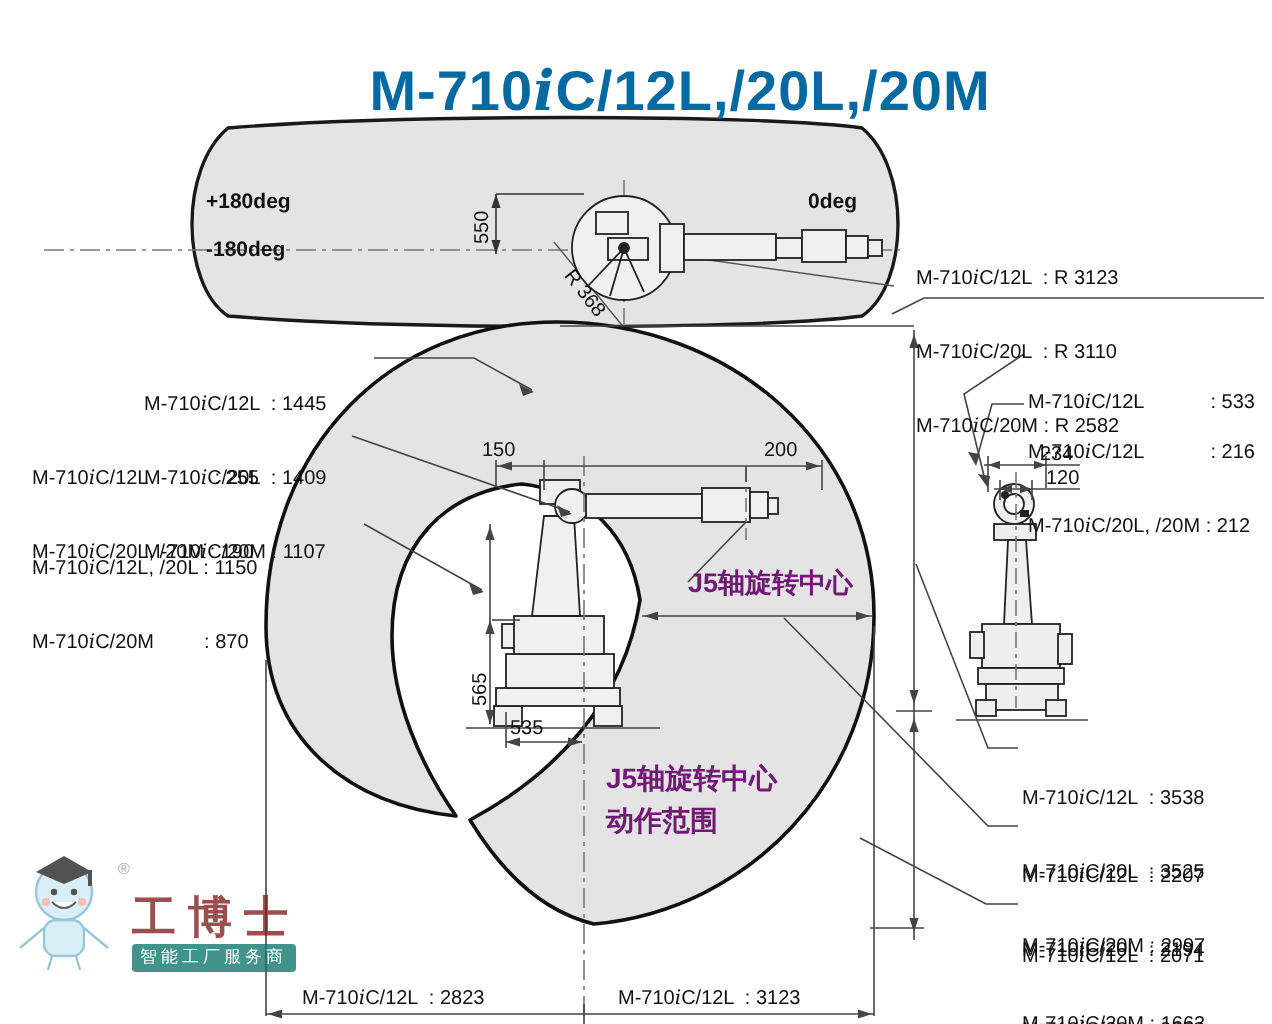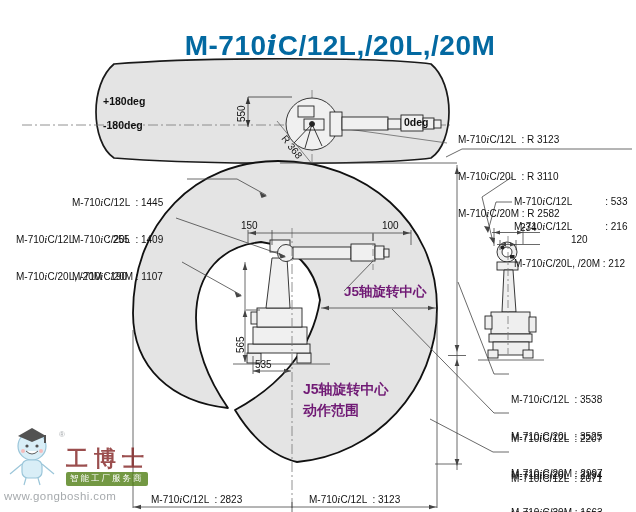--- a/index.html
+++ b/index.html
@@ -14,21 +14,21 @@
   .deg{position:absolute;font:bold 10.5px "Liberation Sans",sans-serif;color:#111;}
   .dimtxt{position:absolute;font:10px "Liberation Sans",sans-serif;color:#111;white-space:pre;}
   .rot90{transform:rotate(-90deg);transform-origin:left top;}
   .rotR368{transform:rotate(52deg);transform-origin:left top;}
   .cn{position:absolute;font-weight:bold;color:#701a75;white-space:pre;}
   
   .wm{position:absolute;left:2px;top:424px;width:150px;height:86px;opacity:.78;}
   .wm .reg{position:absolute;left:57px;top:6px;font-size:8px;color:#8d9296;}
   .wm .name{position:absolute;left:64px;top:20px;font-size:22px;font-weight:bold;
             color:#7f1d1d;font-family:"DejaVu Serif",serif;letter-spacing:6px;}
-  .wm .tag{position:absolute;left:64px;top:48px;background:#4d7c0f;color:#fff;
+  .wm .tag{position:absolute;left:64px;top:48px;background:#0f766e;color:#fff;
            font-size:8.5px;letter-spacing:2px;padding:1px 4px;border-radius:2px;}
   .wm .url{position:absolute;left:2px;top:66px;font-size:11.5px;color:#8d9296;letter-spacing:.4px;}
 </style>
 </head>
 <body>
 
 <div class="stage">
 
   <svg class="draw" width="636" height="512" viewBox="0 0 636 512">
 
@@ -191,42 +191,46 @@
       <polyline points="458,282 494,374 509,374"></polyline>
       <polyline points="392,309 494,413 509,413"></polyline>
       <polyline points="430,419 493,452 509,452"></polyline>
     </g>
   </svg>
 
   <h1 class="title mdl">M-710<i>i</i>C/12L,/20L,/20M</h1>
 
   <div class="deg" style="left:103px;top:95px;">+180deg</div>
   <div class="deg" style="left:103px;top:119px;">-180deg</div>
-  <div class="deg" style="left:404px;top:95px;margin-top:21px;">0deg</div>
+  <div class="deg" style="left:404px;top:95px;">0deg</div>
   <div class="dimtxt rot90" style="left:236px;top:122px;">550</div>
   <div class="dimtxt rotR368" style="left:288px;top:133px;">R 368</div>
 
   <div class="lbl" style="left:458px;top:109px;">
     <div class="mdl">M-710<i>i</i>C/12L  : R 3123</div>
     <div class="mdl">M-710<i>i</i>C/20L  : R 3110</div>
     <div class="mdl">M-710<i>i</i>C/20M : R 2582</div>
   </div>
 
   <div class="lbl" style="left:72px;top:172px;">
     <div class="mdl">M-710<i>i</i>C/12L  : 1445</div>
     <div class="mdl">M-710<i>i</i>C/20L  : 1409</div>
     <div class="mdl">M-710<i>i</i>C/20M : 1107</div>
   </div>
   <div class="lbl" style="left:16px;top:209px;">
     <div class="mdl">M-710<i>i</i>C/12L            : 255</div>
     <div class="mdl">M-710<i>i</i>C/20L, /20M : 190</div>
   </div>
+  <div class="lbl" style="left:16px;top:254px;">
+    <div class="mdl">M-710<i>i</i>C/12L, /20L : 1150</div>
+    <div class="mdl">M-710<i>i</i>C/20M         : 870</div>
+  </div>
 
   <div class="dimtxt" style="left:241px;top:220px;">150</div>
-  <div class="dimtxt" style="left:382px;top:220px;">100</div>
+  <div class="dimtxt" style="left:382px;top:220px;">200</div>
   <div class="dimtxt rot90" style="left:235px;top:353px;">565</div>
   <div class="dimtxt" style="left:255px;top:359px;">535</div>
 
   <div class="cn" style="left:344px;top:283px;font-size:13.5px;">J5轴旋转中心</div>
   <div class="cn" style="left:303px;top:381px;font-size:14px;">J5轴旋转中心</div>
   <div class="cn" style="left:303px;top:402px;font-size:14px;">动作范围</div>
 
   <div class="lbl" style="left:151px;top:469px;">
     <div class="mdl">M-710<i>i</i>C/12L  : 2823</div>
     
@@ -239,21 +243,21 @@
   </div>
 
   <div class="lbl" style="left:514px;top:171px;">
     <div class="mdl">M-710<i>i</i>C/12L            : 533</div>
   </div>
   <div class="lbl" style="left:514px;top:196px;">
     <div class="mdl">M-710<i>i</i>C/12L            : 216</div>
     <div class="mdl">M-710<i>i</i>C/20L, /20M : 212</div>
   </div>
   <div class="dimtxt" style="left:520px;top:222px;">234</div>
-  <div class="dimtxt" style="left:523px;top:234px;padding-left:48px;">120</div>
+  <div class="dimtxt" style="left:523px;top:234px;">120</div>
 
   <div class="lbl" style="left:511px;top:369px;">
     <div class="mdl">M-710<i>i</i>C/12L  : 3538</div>
     <div class="mdl">M-710<i>i</i>C/20L  : 3525</div>
     <div class="mdl">M-710<i>i</i>C/20M : 2997</div>
   </div>
   <div class="lbl" style="left:511px;top:408px;">
     <div class="mdl">M-710<i>i</i>C/12L  : 2207</div>
     <div class="mdl">M-710<i>i</i>C/20L  : 2194</div>
     <div class="mdl">M-710<i>i</i>C/20M : 1663</div>
@@ -278,16 +282,15 @@
       <rect x="42" y="11" width="2" height="8" fill="#222"></rect>
       <circle cx="25" cy="22" r="1.6" fill="#222"></circle>
       <circle cx="35" cy="22" r="1.6" fill="#222"></circle>
       <path d="M24,27 Q30,33 36,27" fill="#fff" stroke="#333" stroke-width="1"></path>
       <circle cx="21" cy="27" r="2" fill="#f4a9a9"></circle>
       <circle cx="39" cy="27" r="2" fill="#f4a9a9"></circle>
     </svg>
     <span class="reg">®</span>
     <div class="name">工博士</div>
     <div class="tag">智能工厂服务商</div>
-    <div class="url">www.gongboshi.com</div>
   </div>
 
 </div>
 
 </body></html>

